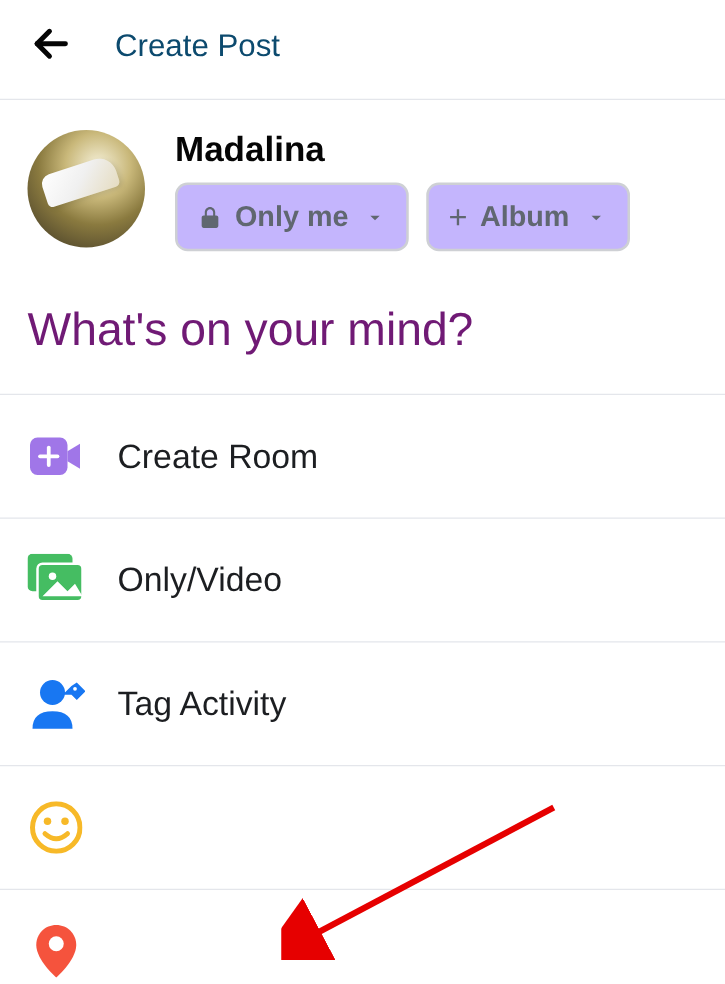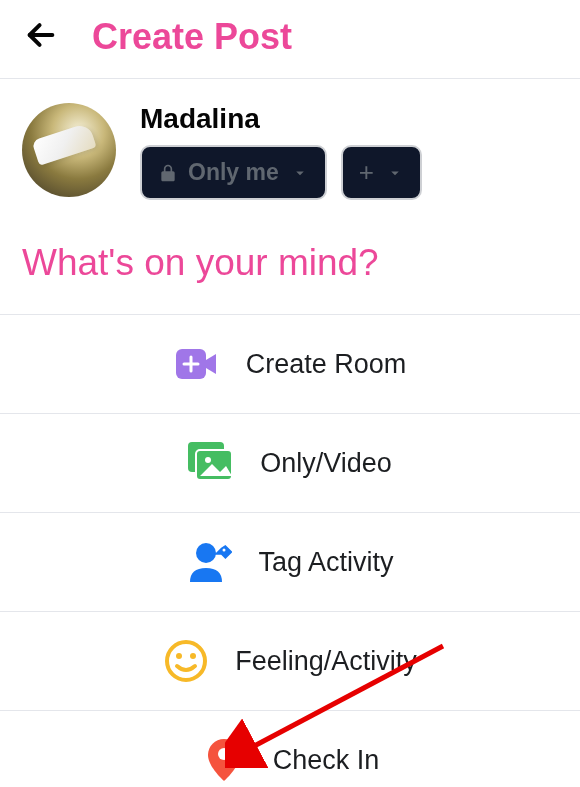--- a/index.html
+++ b/index.html
@@ -16,23 +16,23 @@
       align-items: center;
       padding: 14px 20px 18px;
       border-bottom: 1px solid #e4e6eb;
     }
     .back-btn {
       cursor: pointer;
       padding: 4px;
       margin-right: 30px;
     }
     .header-title {
-      font-size: 36px;
-      font-weight: 700;
-      color: #ec4899;
+      font-size: 25px;
+      font-weight: 400;
+      color: #0c4a6e;
     }
     .user-section {
       display: flex;
       align-items: flex-start;
       padding: 24px 22px 18px;
     }
     .avatar {
       width: 94px;
       height: 94px;
       border-radius: 50%;
@@ -72,39 +72,38 @@
       display: inline-flex;
       align-items: center;
       gap: 10px;
       padding: 10px 16px;
       border: 2px solid #ced0d4;
       border-radius: 10px;
       font-size: 23px;
       font-weight: 700;
       color: #606770;
       cursor: pointer;
-      background: #0f172a;
+      background: #c4b5fd;
     }
     .pill .chev { margin-left: 2px; }
     .composer {
       padding: 24px 22px 30px;
       border-bottom: 1px solid #e4e6eb;
     }
     .composer-text {
       font-size: 37px;
-      color: #ec4899;
+      color: #701a75;
       font-weight: 400;
     }
     .menu-item {
       display: flex;
       align-items: center;
       padding: 26px 22px;
       border-bottom: 1px solid #e4e6eb;
       cursor: pointer;
-      justify-content: center;
     }
     .menu-icon {
       width: 46px;
       height: 46px;
       display: flex;
       align-items: center;
       justify-content: center;
       margin-right: 26px;
       flex-shrink: 0;
     }
@@ -142,20 +141,21 @@
         <svg width="20" height="20" viewBox="0 0 24 24" fill="#606770">
           <path d="M18 10h-1V7c0-2.76-2.24-5-5-5S7 4.24 7 7v3H6c-1.1 0-2 .9-2 2v8c0 1.1.9 2 2 2h12c1.1 0 2-.9 2-2v-8c0-1.1-.9-2-2-2zM9 7c0-1.66 1.34-3 3-3s3 1.34 3 3v3H9V7z"></path>
         </svg>
         <span>Only me</span>
         <svg class="chev" width="18" height="18" viewBox="0 0 24 24" fill="#606770">
           <path d="M7 10l5 5 5-5z"></path>
         </svg>
       </div>
       <div class="pill">
         <span style="font-weight:400;font-size:26px;">+</span>
+        <span>Album</span>
         <svg class="chev" width="18" height="18" viewBox="0 0 24 24" fill="#606770">
           <path d="M7 10l5 5 5-5z"></path>
         </svg>
       </div>
     </div>
   </div>
 </div>
 
 <div class="composer">
   <div class="composer-text">What's on your mind?</div>
@@ -199,31 +199,29 @@
 
 <div class="menu-item">
   <div class="menu-icon">
     <svg width="42" height="42" viewBox="0 0 42 42">
       <circle cx="21" cy="21" r="19" fill="none" stroke="#f7b928" stroke-width="4"></circle>
       <circle cx="14" cy="16" r="3" fill="#f7b928"></circle>
       <circle cx="28" cy="16" r="3" fill="#f7b928"></circle>
       <path d="M12 26 Q21 34 30 26" fill="none" stroke="#f7b928" stroke-width="4" stroke-linecap="round"></path>
     </svg>
   </div>
-  <div class="menu-label">Feeling/Activity</div>
 </div>
 
 <div class="menu-item" style="border-bottom:2px solid #ccd0d5;">
   <div class="menu-icon">
     <svg width="36" height="46" viewBox="0 0 36 46">
       <path d="M18 2 C9 2 2 9 2 18 C2 30 18 44 18 44 C18 44 34 30 34 18 C34 9 27 2 18 2 Z" fill="#f5533d"></path>
       <circle cx="18" cy="17" r="6" fill="#fff"></circle>
     </svg>
   </div>
-  <div class="menu-label">Check In</div>
 </div>
 
 <svg class="annotation-arrow" width="230" height="130" viewBox="0 0 230 130">
   <defs>
     <marker id="arrh" markerWidth="12" markerHeight="12" refX="3" refY="6" orient="auto">
       <path d="M0 0 L12 6 L0 12 Z" fill="#e60000"></path>
     </marker>
   </defs>
   <line x1="218" y1="8" x2="18" y2="114" stroke="#e60000" stroke-width="5" marker-end="url(#arrh)"></line>
 </svg>

